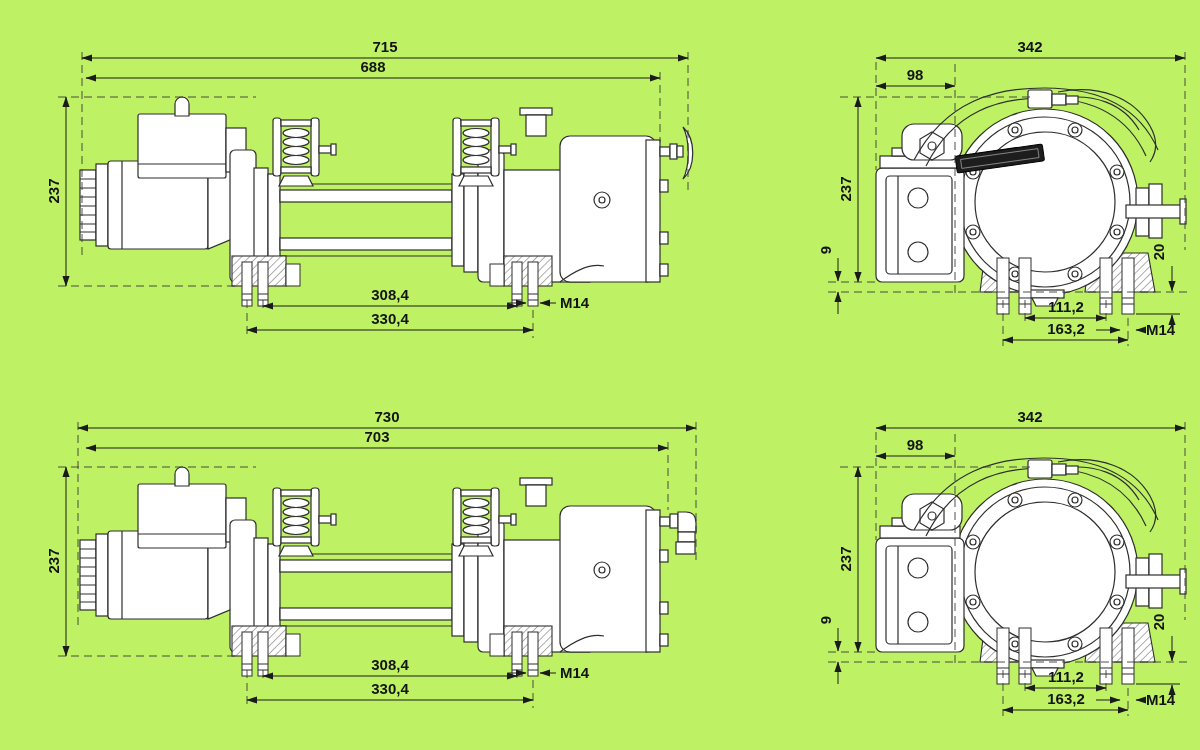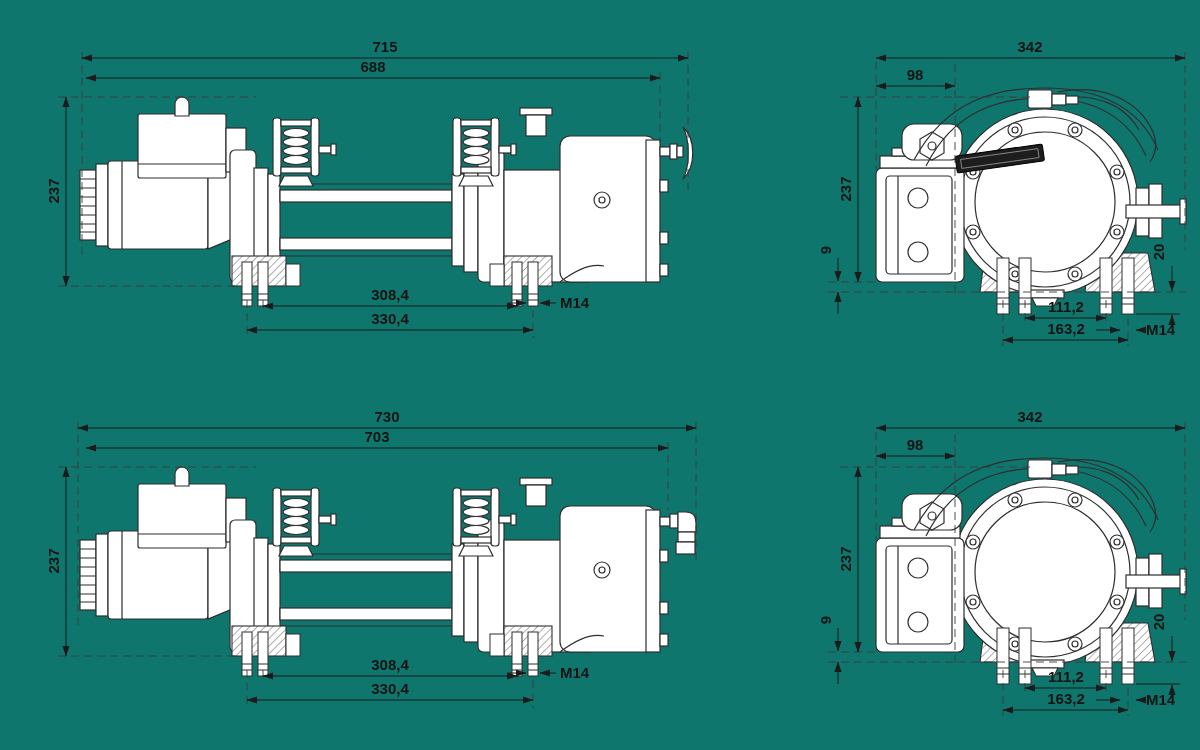--- a/index.html
+++ b/index.html
@@ -1,16 +1,16 @@
 <!DOCTYPE html>
 <html><head>
 <meta charset="utf-8">
 <style>
   html,body{margin:0;padding:0;background:#fdfdfd;}
-  #stage{position:relative;width:1200px;height:750px;background:#0f766e;overflow:hidden;
+  #stage{position:relative;width:1200px;height:750px;background:#bef264;overflow:hidden;
          font-family:"Liberation Sans",sans-serif;}
   svg{position:absolute;left:0;top:0;}
   .s  {stroke:#2e2e2e;stroke-width:1.2;fill:none;}
   .sw {stroke:#2e2e2e;stroke-width:1.2;fill:#ffffff;}
   .sw2{stroke:#2e2e2e;stroke-width:1;fill:#ffffff;}
   .hp {stroke:#2e2e2e;stroke-width:1.1;fill:url(#hatch);}
   .dash{stroke:#3a3a3a;stroke-width:0.9;fill:none;stroke-dasharray:8 5;}
   .dim{stroke:#1b1b1b;stroke-width:1;fill:none;}
   text.t{font:bold 15px "Liberation Sans",sans-serif;fill:#141414;}
 </style>

